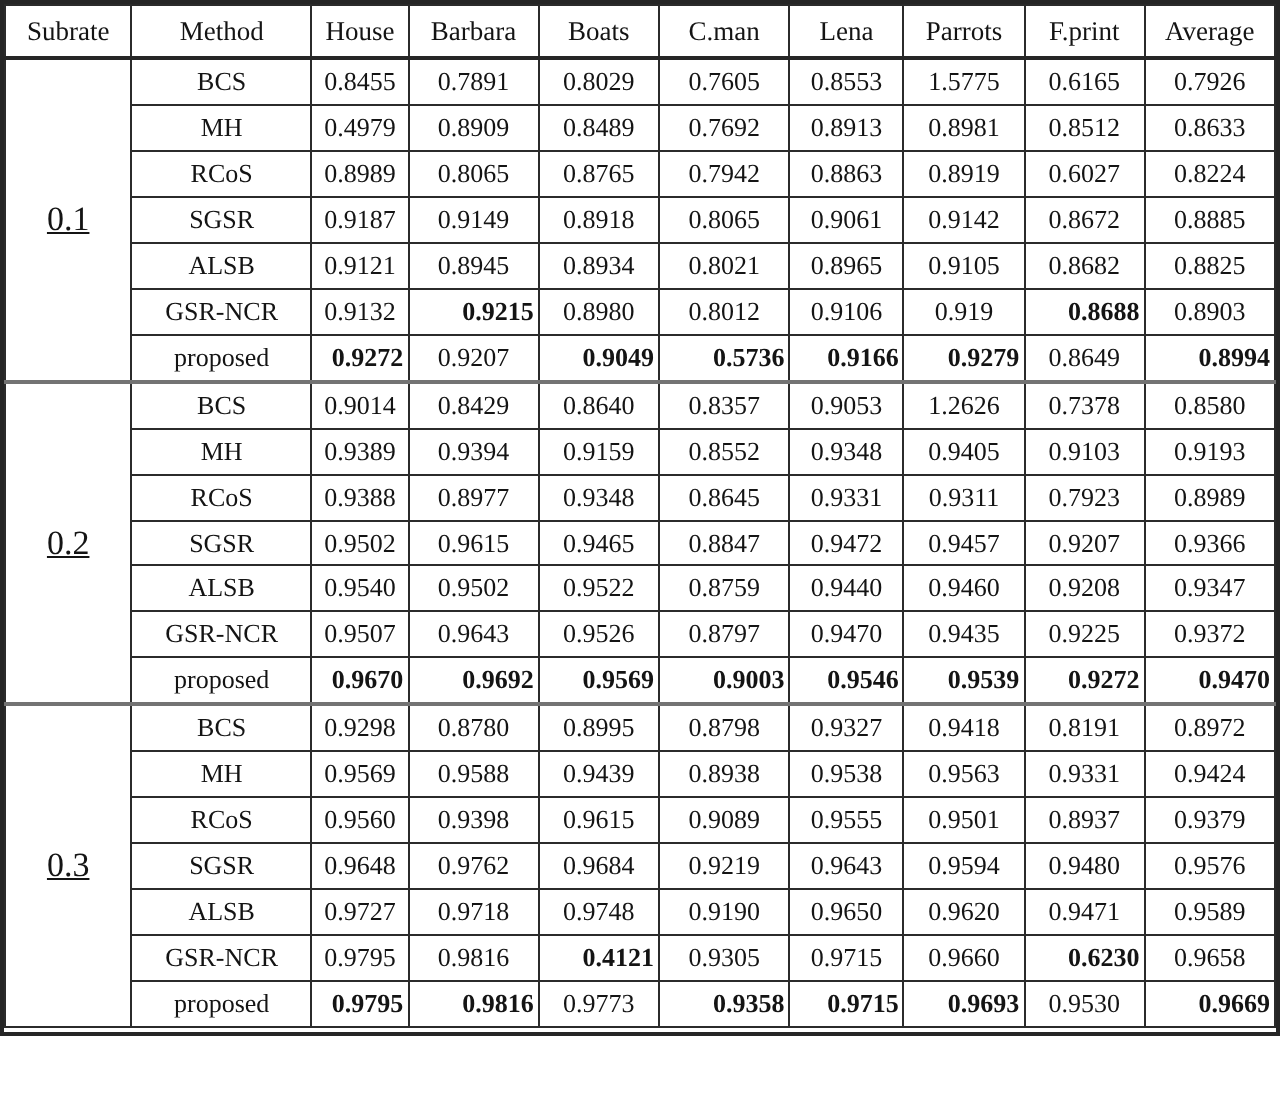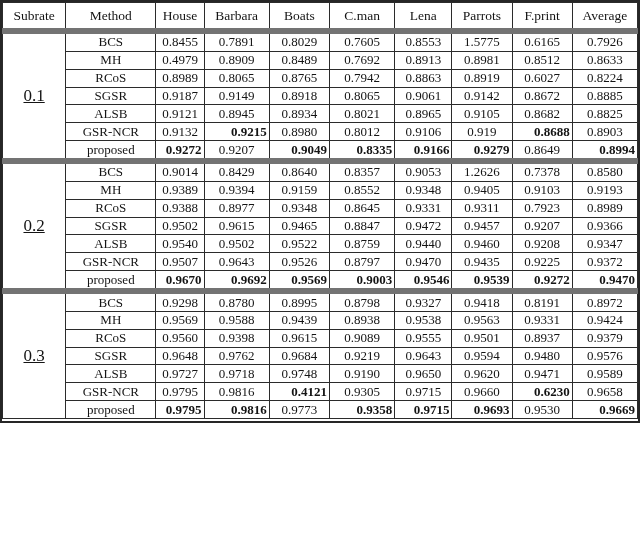--- a/index.html
+++ b/index.html
@@ -6,21 +6,21 @@
     margin: 0;
     padding: 0;
     background: #ffffff;
     width: 640px;
     height: 551px;
     overflow: hidden;
   }
   .table-wrap {
     box-sizing: border-box;
     width: 640px;
-    height: 423px;
+    height: 518px;
     border: 2px solid #262626;
     padding-bottom: 2px; 
     background: #ffffff;
   }
   table.results {
     width: 100%;
     height: 100%;
     border-collapse: collapse;
     table-layout: fixed;
     font-family: "Liberation Serif", "DejaVu Serif", serif;
@@ -36,21 +36,21 @@
     overflow: hidden;
     white-space: nowrap;
   }
   table.results thead th {
     font-weight: normal;
     font-size: 13.5px;
     border-bottom: 2px solid #262626;
     height: 25px;
   }
   table.results tr.group-start td {
-    border-top: 6px solid #737373;
+    border-top: 2px solid #737373;
   }
   table.results td.subrate-cell {
     font-size: 17px;
     text-decoration: underline;
   }
   table.results td.bold {
     font-weight: bold;
     text-align: right;
   }
 </style>
@@ -151,21 +151,21 @@
           <td>0.9106</td>
           <td>0.919</td>
           <td class="bold">0.8688</td>
           <td>0.8903</td>
         </tr>
         <tr>
           <td>proposed</td>
           <td class="bold">0.9272</td>
           <td>0.9207</td>
           <td class="bold">0.9049</td>
-          <td class="bold">0.8335</td>
+          <td class="bold">0.5736</td>
           <td class="bold">0.9166</td>
           <td class="bold">0.9279</td>
           <td>0.8649</td>
           <td class="bold">0.8994</td>
         </tr>
         <tr class="group-start">
           <td rowspan="7" class="subrate-cell">0.2</td>
           <td>BCS</td>
           <td>0.9014</td>
           <td>0.8429</td>

